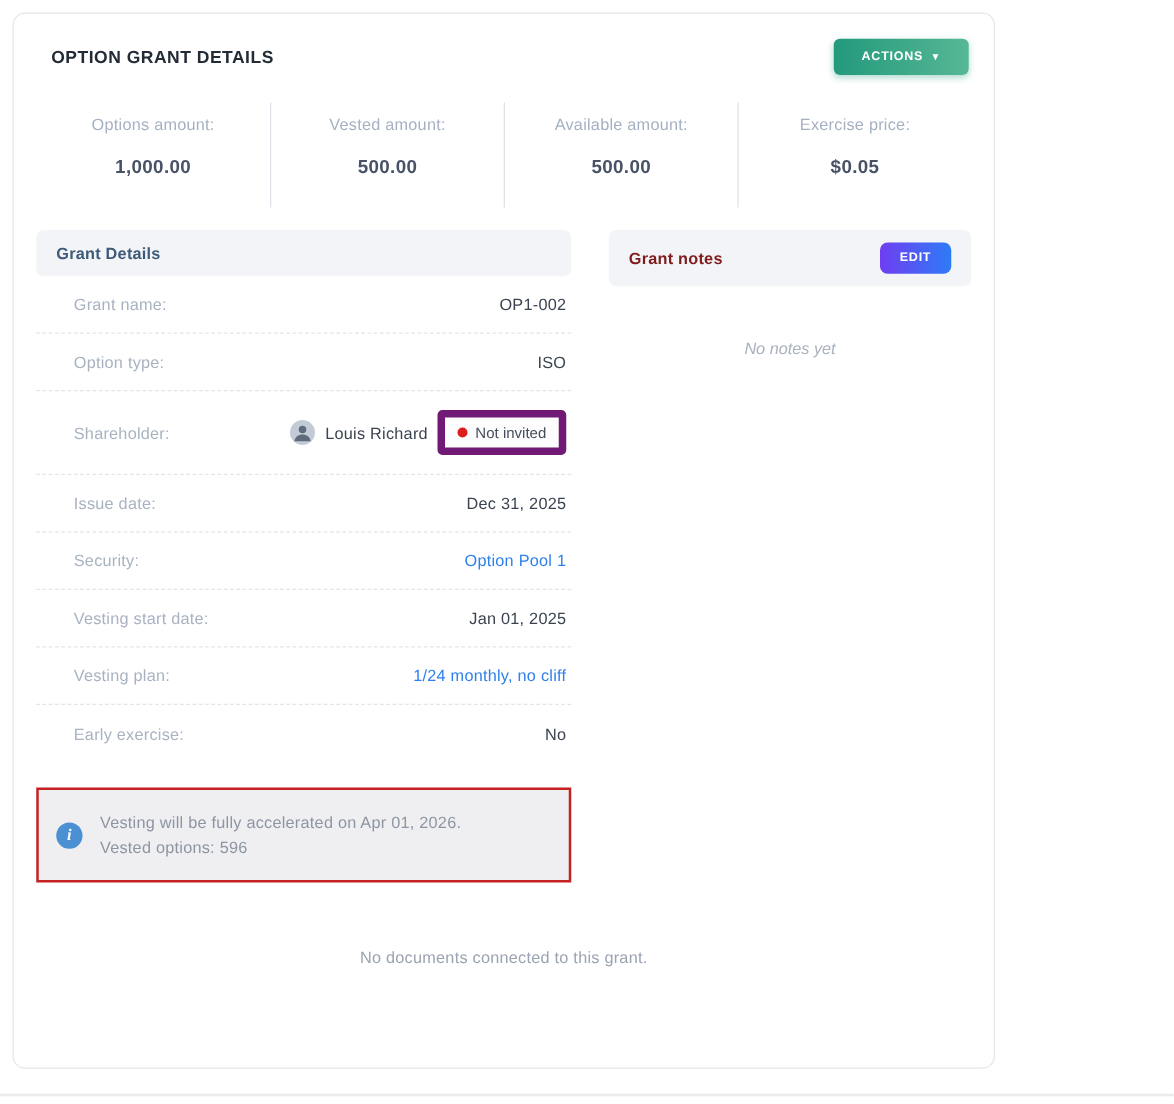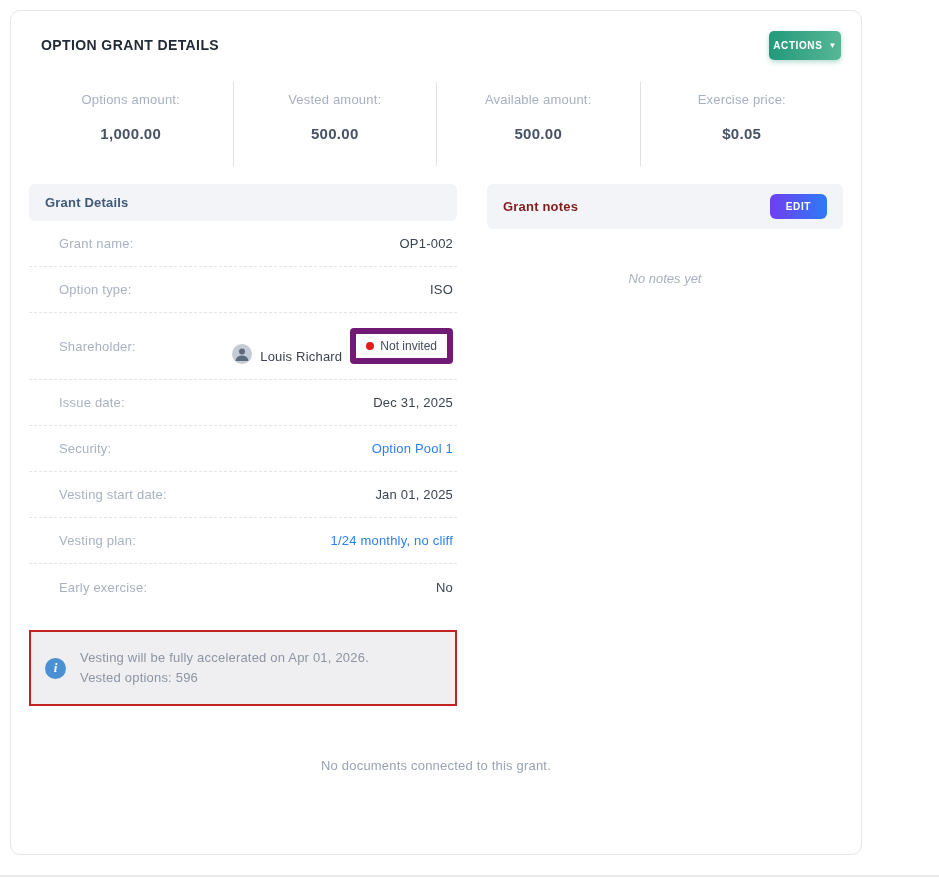--- a/index.html
+++ b/index.html
@@ -6,41 +6,41 @@
   html, body {
     width: 939px; height: 883px;
     background: #ffffff;
     font-family: "Liberation Sans", sans-serif;
     position: relative;
     overflow: hidden;
   }
   .card {
     position: absolute;
     left: 10px; top: 10px;
-    width: 852px; height: 845px;
+    width: 786px; height: 845px;
     background: #ffffff;
     border: 1px solid #e3e6ea;
     border-radius: 10px;
     padding: 20px 18px 0 18px;
   }
   
   .card-header {
     display: flex; justify-content: space-between; align-items: flex-start;
     padding: 0 2px;
   }
   .page-title {
     font-size: 14px; font-weight: bold; color: #232b36;
     letter-spacing: 0.4px; padding-top: 6px; padding-left: 10px;
   }
   .btn-teal {
     background: linear-gradient(90deg, #23997c, #56b795);
     color: #ffffff; border: none; border-radius: 5px;
     font-family: "Liberation Sans", sans-serif;
     font-size: 10px; font-weight: bold; letter-spacing: 0.6px;
-    padding: 9px 4px; cursor: pointer;
+    padding: 9px 22px; cursor: pointer;
     box-shadow: 0 2px 5px rgba(35,153,124,0.35);
     display: inline-flex; align-items: center; gap: 6px;
   }
   .caret { font-size: 8px; line-height: 1; }
   
   .stats-row {
     display: grid; grid-template-columns: repeat(4, 1fr);
     margin-top: 22px;
   }
   .stat {
@@ -65,21 +65,21 @@
   .detail-row {
     display: flex; align-items: center; justify-content: space-between;
     padding: 15px 4px 15px 10px;
     border-bottom: 1px dashed #e1e5eb;
     min-height: 46px;
   }
   .detail-row.last { border-bottom: none; }
   .row-label { font-size: 13px; color: #a8b2c1; letter-spacing: 0.2px; margin-left: 20px; }
   .row-value { font-size: 13px; color: #3a4350; letter-spacing: 0.2px; text-align: right; }
   .row-link  { font-size: 13px; color: #2f80ed; letter-spacing: 0.2px; text-decoration: none; cursor: pointer; }
-  .shareholder-value { display: flex; align-items: flex-end; gap: 8px; }
+  .shareholder-value { display: flex; align-items: center; gap: 8px; }
   .avatar {
     width: 20px; height: 20px; border-radius: 50%;
     background: #c3cbd6; display: inline-flex; align-items: center; justify-content: center;
     overflow: hidden; flex: 0 0 auto;
   }
   .badge {
     display: inline-flex; align-items: center; gap: 6px;
     border: 6px solid #701a75; background: #fcfcfd;
     border-radius: 4px; padding: 5px 10px;
     font-size: 12px; color: #454d5b;

